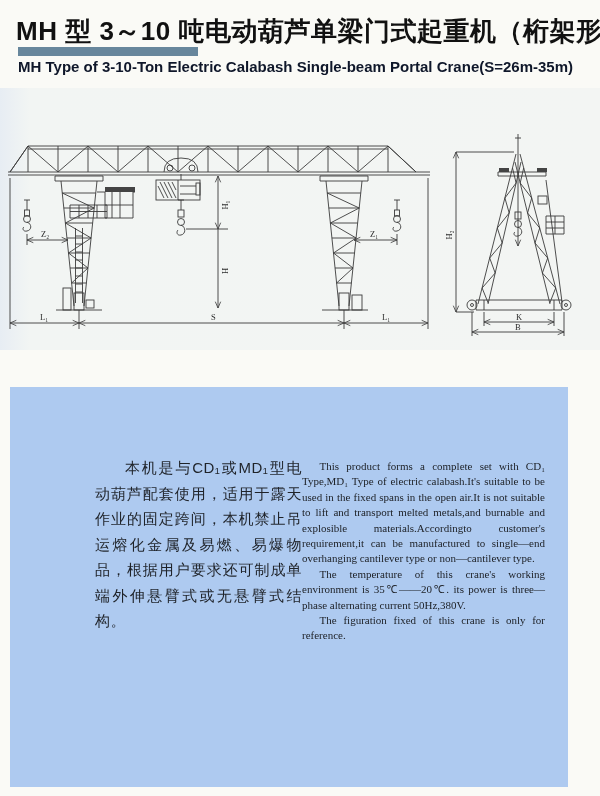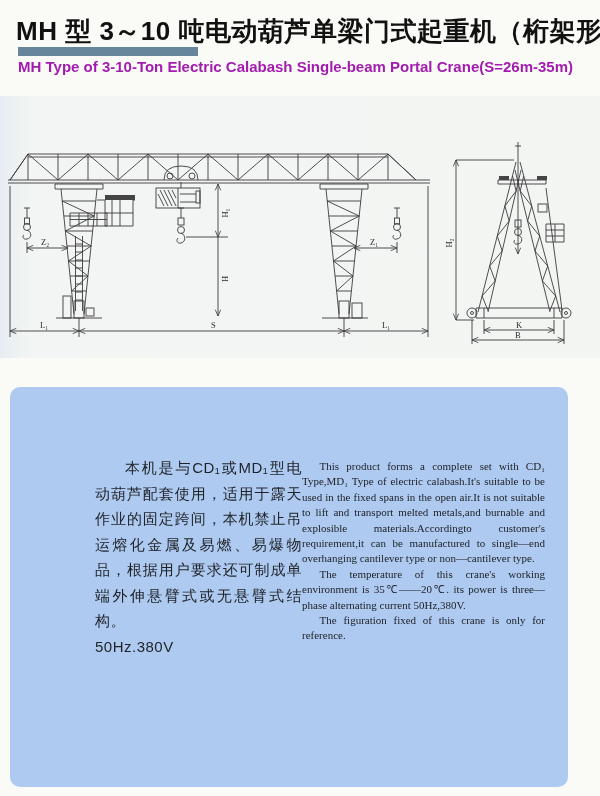--- a/index.html
+++ b/index.html
@@ -14,35 +14,35 @@
     position:absolute;left:16px;top:14px;width:575px;
     font-size:26px;font-weight:bold;letter-spacing:0.5px;
     color:#111;white-space:nowrap;
   }
   .title-bar{
     position:absolute;left:18px;top:47px;width:180px;height:9px;
     background:#67869c;
   }
   .title-en{
     position:absolute;left:18px;top:58px;width:570px;
-    font-size:15px;font-weight:bold;color:#a21caf;white-space:nowrap;
+    font-size:15px;font-weight:bold;color:#0f172a;white-space:nowrap;
   }
   
   .drawing-wrap{
-    position:absolute;left:0;top:96px;width:600px;height:262px;
+    position:absolute;left:0;top:88px;width:600px;height:262px;
     background:linear-gradient(90deg,#e7edf3 0%,#f2f5f3 5%,#f3f5f3 100%);
   }
   svg text{
     font-family:"Liberation Serif", serif;
     font-size:8.5px;fill:#2c2c2c;
   }
   
   .info-box{
     position:absolute;left:10px;top:387px;width:558px;height:400px;
-    background:#aecaf0;border-radius:10px;
+    background:#aecaf0;border-radius:0;
   }
   .col-cn{
     position:absolute;left:85px;top:68px;width:207px;
     font-size:15px;line-height:25.5px;letter-spacing:0.5px;
     text-align:justify;color:#1f2329;
   }
   .col-cn p{margin:0;text-indent:2em;}
   .col-cn p.no-indent{text-indent:0;}
   .col-en{
     position:absolute;left:292px;top:72px;width:243px;
@@ -217,20 +217,19 @@
 
   <text x="452" y="147" transform="rotate(-90 452 147)" text-anchor="middle">H₂</text>
   <text x="516" y="232">K</text>
   <text x="515" y="242">B</text>
 </svg>
 </div>
 
 <div class="info-box">
   <div class="col-cn">
     <p>本机是与CD₁或MD₁型电动葫芦配套使用，适用于露天作业的固定跨间，本机禁止吊运熔化金属及易燃、易爆物品，根据用户要求还可制成单端外伸悬臂式或无悬臂式结构。</p>
-    <p class="no-indent">50Hz.380V</p>
   </div>
   <div class="col-en">
     <p>This product forms a complete set with CD₁ Type,MD₁ Type of electric calabash.It's suitable to be used in the fixed spans in the open air.It is not suitable to lift and transport melted metals,and burnable and explosible materials.Accordingto customer's requirement,it can be manufactured to single—end overhanging cantilever type or non—cantilever type.</p>
     <p>The temperature of this crane's working environment is 35℃——20℃. its power is three—phase alternating current 50Hz,380V.</p>
     <p>The figuration fixed of this crane is only for reference.</p>
   </div>
 </div>
 
 </body></html>

